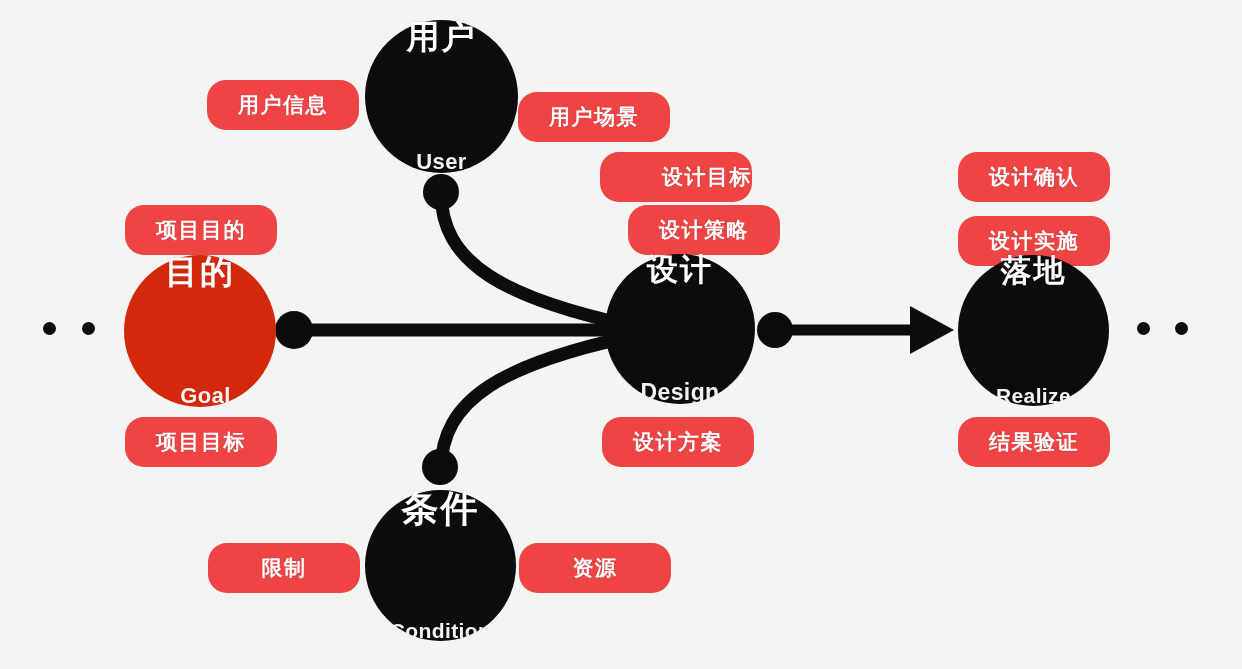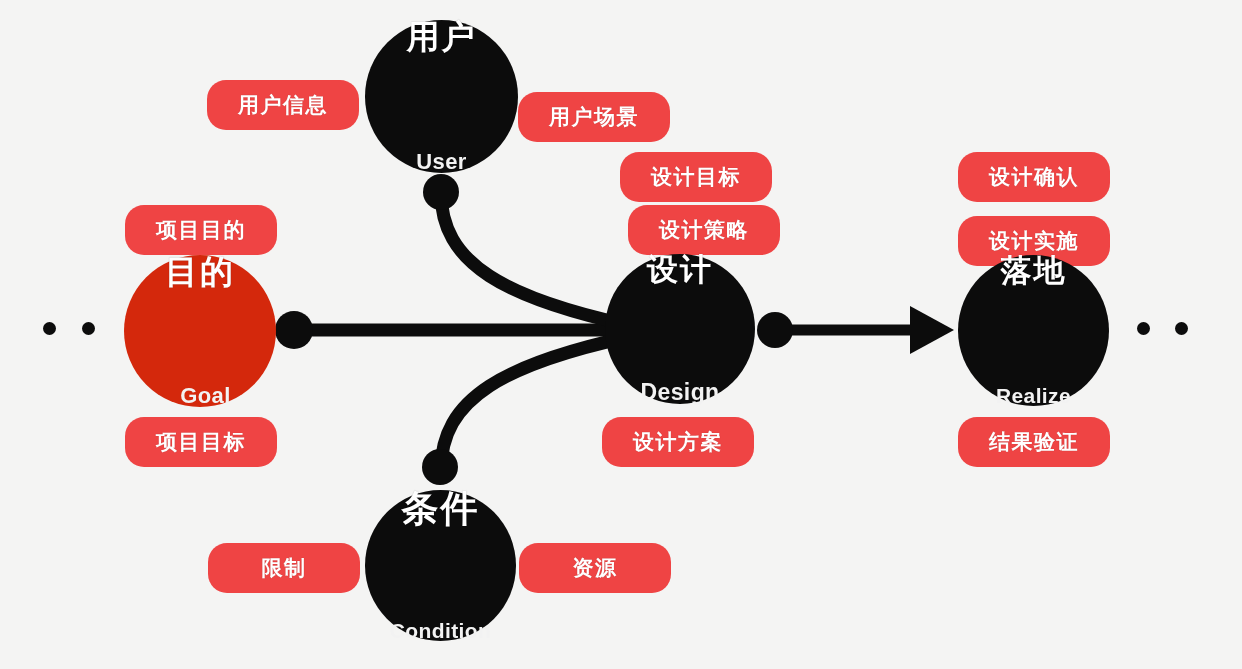--- a/index.html
+++ b/index.html
@@ -90,21 +90,21 @@
     box-sizing: border-box;
     z-index: 4;
     text-shadow: 0 0 1px rgba(0,0,0,.25);
   }
   .pill.w150 { width: 152px; }
 
   #pill-user-info   { left: 207px;  top: 80px;  }
   #pill-user-scene  { left: 518px;  top: 80px; margin-top: 12px;  }
   #pill-goal-top    { left: 125px;  top: 205px; }
   #pill-goal-bottom { left: 125px;  top: 417px; }
-  #pill-des-goal    { left: 620px;  top: 152px; }
+  #pill-des-goal    { left: 600px;  top: 152px; justify-content: flex-end; }
   #pill-des-strat   { left: 628px;  top: 205px; }
   #pill-des-plan    { left: 602px;  top: 417px; }
   #pill-rel-confirm { left: 958px;  top: 152px; }
   #pill-rel-impl    { left: 958px;  top: 216px; }
   #pill-rel-verify  { left: 958px;  top: 417px; }
   #pill-cond-limit  { left: 208px;  top: 543px; }
   #pill-cond-res    { left: 519px;  top: 543px; }
 
   
   .edge-dot {

